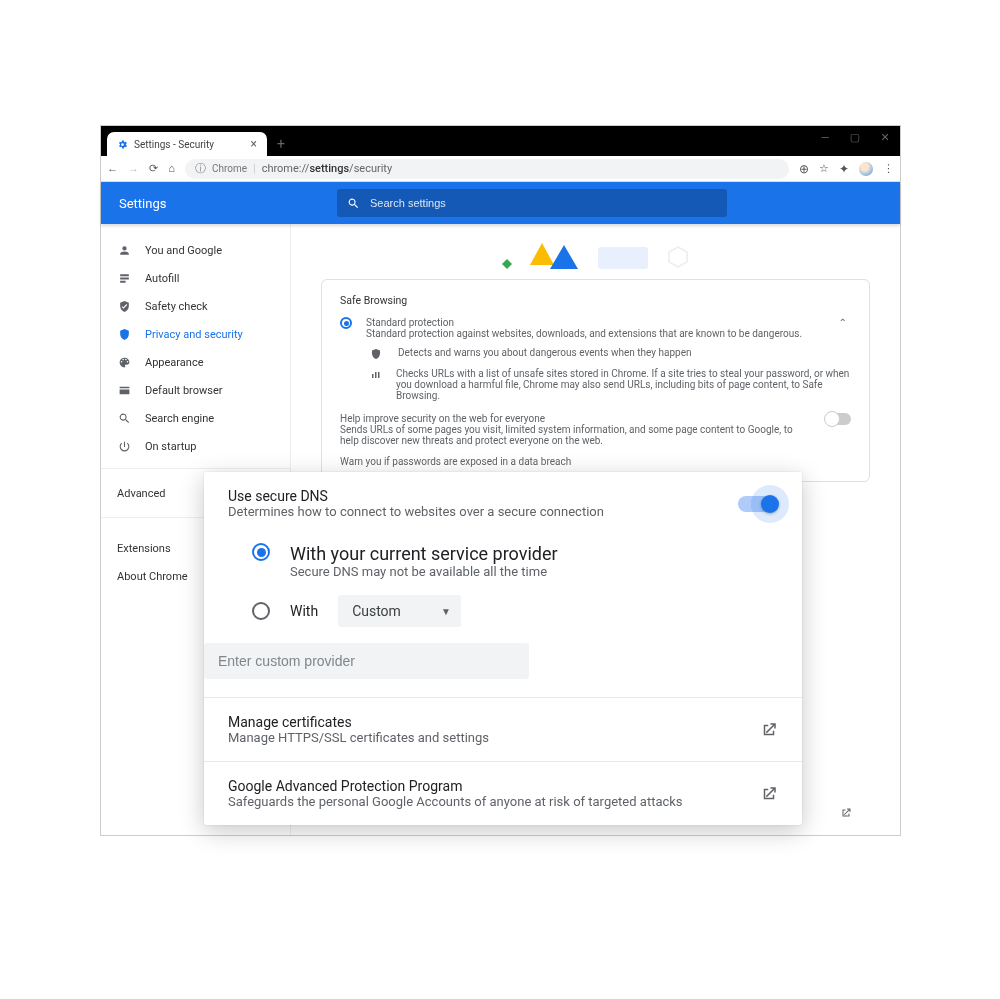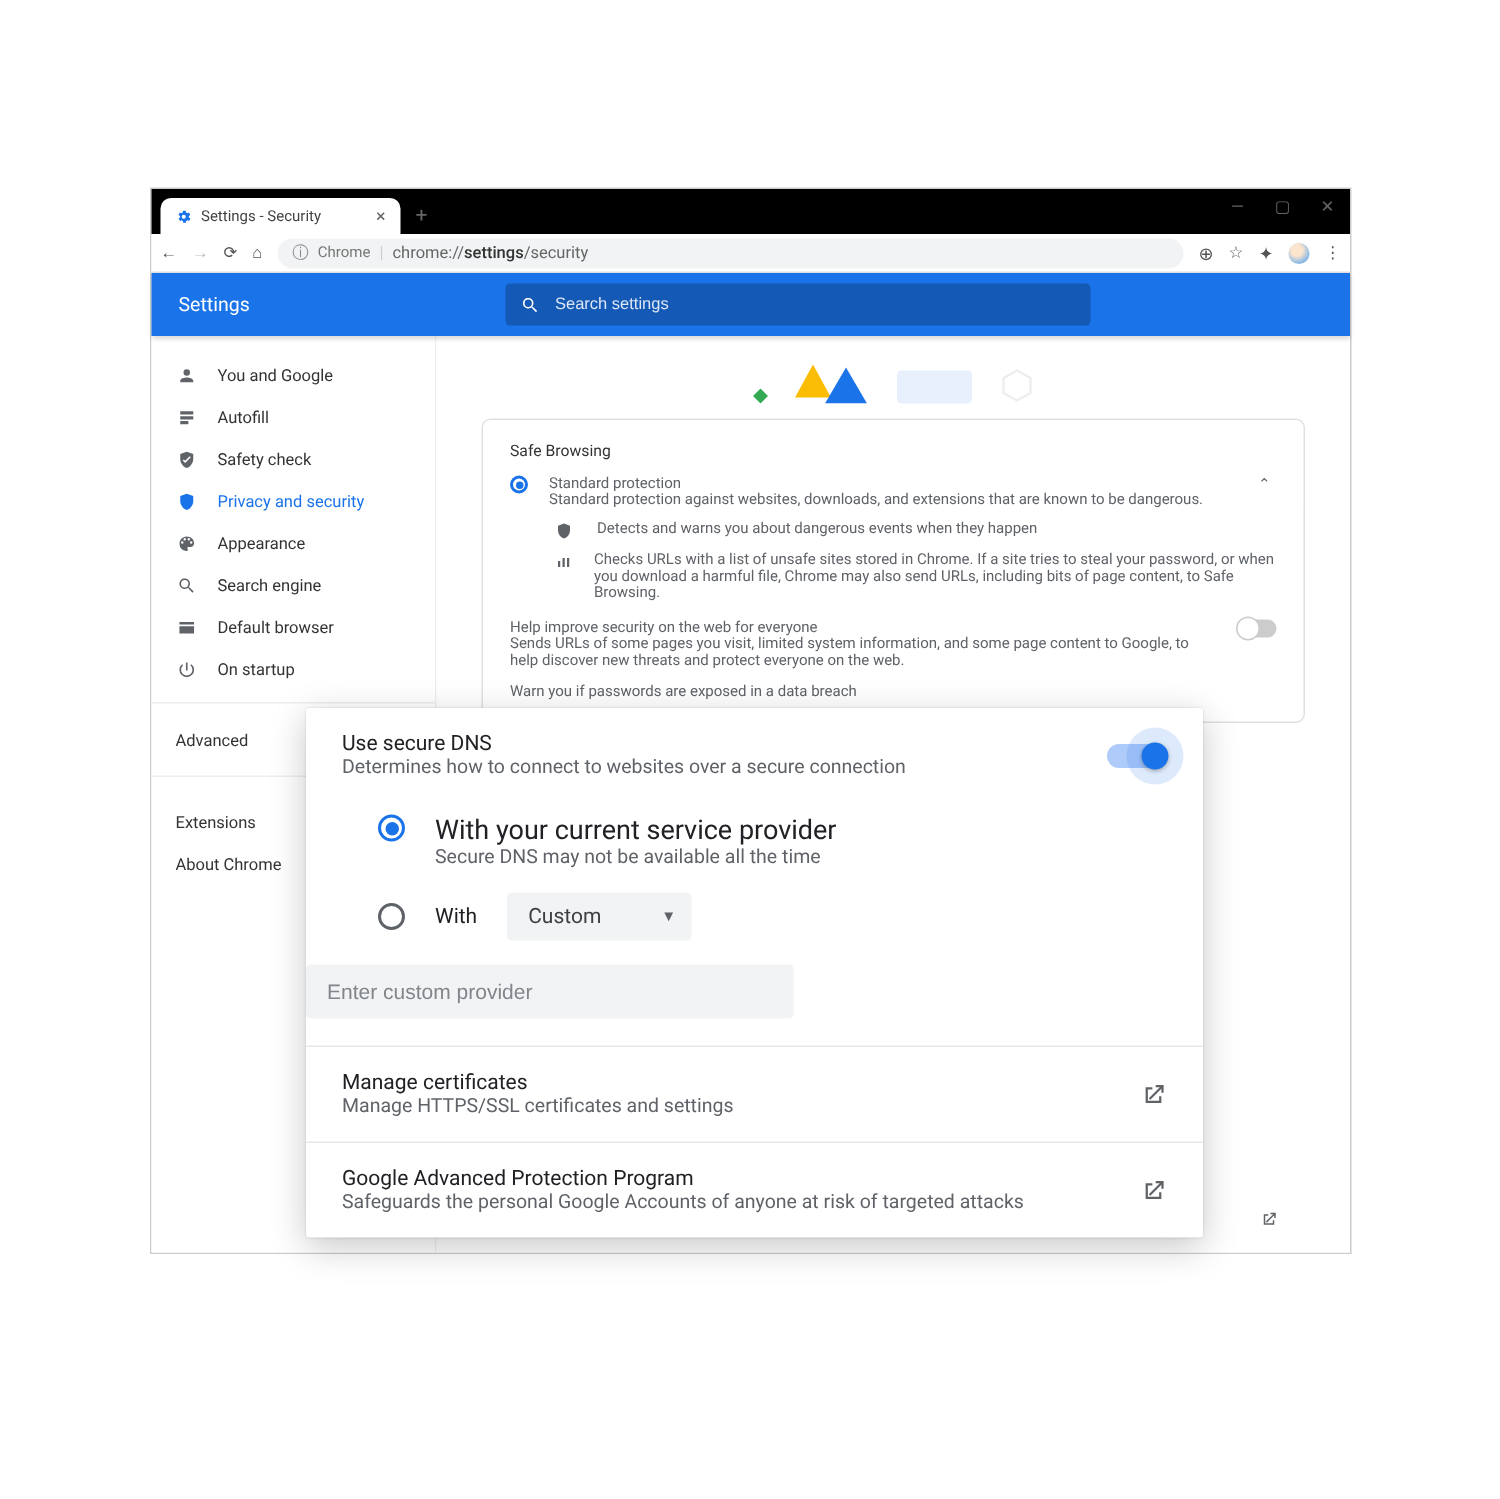--- a/index.html
+++ b/index.html
@@ -176,32 +176,32 @@
         <span class="sicon">
             <svg width="13" height="13" viewBox="0 0 24 24">
               <path fill="currentColor" d="M12 3a9 9 0 000 18c1 0 1.5-.8 1.5-1.5 0-.4-.2-.8-.4-1-.3-.3-.4-.6-.4-1 0-.8.7-1.5 1.5-1.5H16a5 5 0 005-5c0-4.4-4-8-9-8zM6.5 12a1.5 1.5 0 110-3 1.5 1.5 0 010 3zm3-4a1.5 1.5 0 110-3 1.5 1.5 0 010 3zm5 0a1.5 1.5 0 110-3 1.5 1.5 0 010 3zm3 4a1.5 1.5 0 110-3 1.5 1.5 0 010 3z"></path>
             </svg>
           </span>
         <span>Appearance</span>
       </div>
       <div class="sidebar-item">
         <span class="sicon">
             <svg width="13" height="13" viewBox="0 0 24 24">
+              <path fill="currentColor" d="M3 5h18v3H3zm0 5h18v9H3z"></path>
+            </svg>
+          </span>
+        <span>Default browser</span>
+      </div>
+      <div class="sidebar-item">
+        <span class="sicon">
+            <svg width="13" height="13" viewBox="0 0 24 24">
               <path fill="currentColor" d="M15.5 14h-.8l-.3-.3a6.5 6.5 0 10-.7.7l.3.3v.8l5 5 1.5-1.5-5-5zm-6 0a4.5 4.5 0 110-9 4.5 4.5 0 010 9z"></path>
             </svg>
           </span>
         <span>Search engine</span>
-      </div>
-      <div class="sidebar-item">
-        <span class="sicon">
-            <svg width="13" height="13" viewBox="0 0 24 24">
-              <path fill="currentColor" d="M3 5h18v3H3zm0 5h18v9H3z"></path>
-            </svg>
-          </span>
-        <span>Default browser</span>
       </div>
       <div class="sidebar-item">
         <span class="sicon">
             <svg width="13" height="13" viewBox="0 0 24 24">
               <path fill="currentColor" d="M13 3h-2v10h2V3zm4.8 2.2l-1.4 1.4a7 7 0 11-8.8 0L6.2 5.2a9 9 0 1011.6 0z"></path>
             </svg>
           </span>
         <span>On startup</span>
       </div>
       <div class="sidebar-sep"></div>

